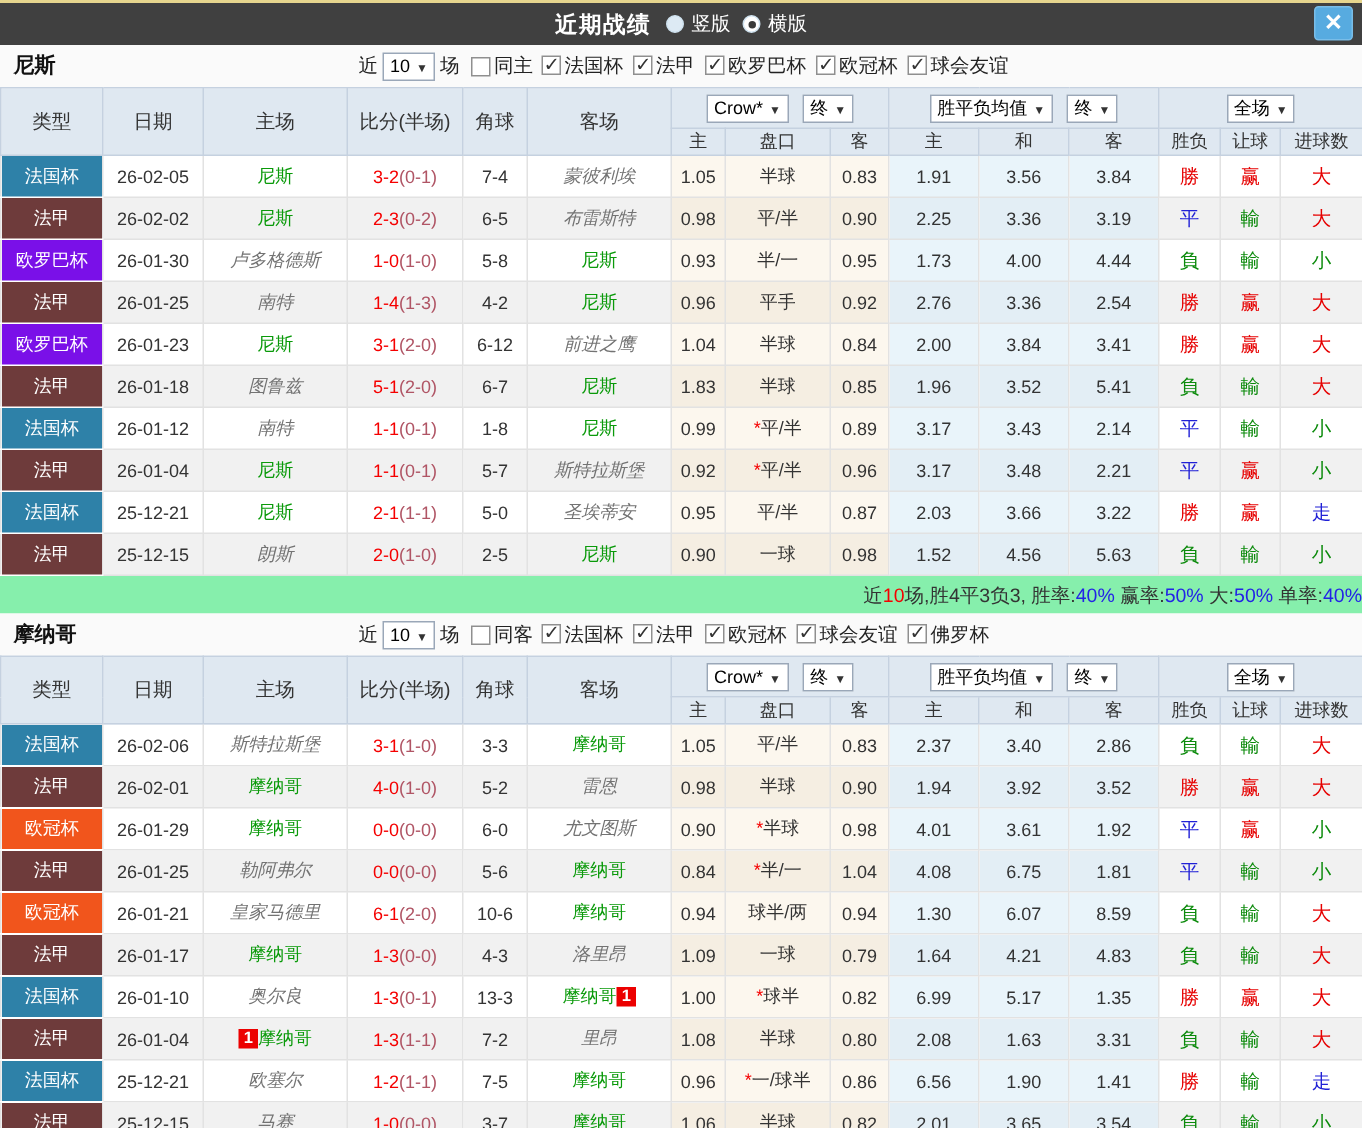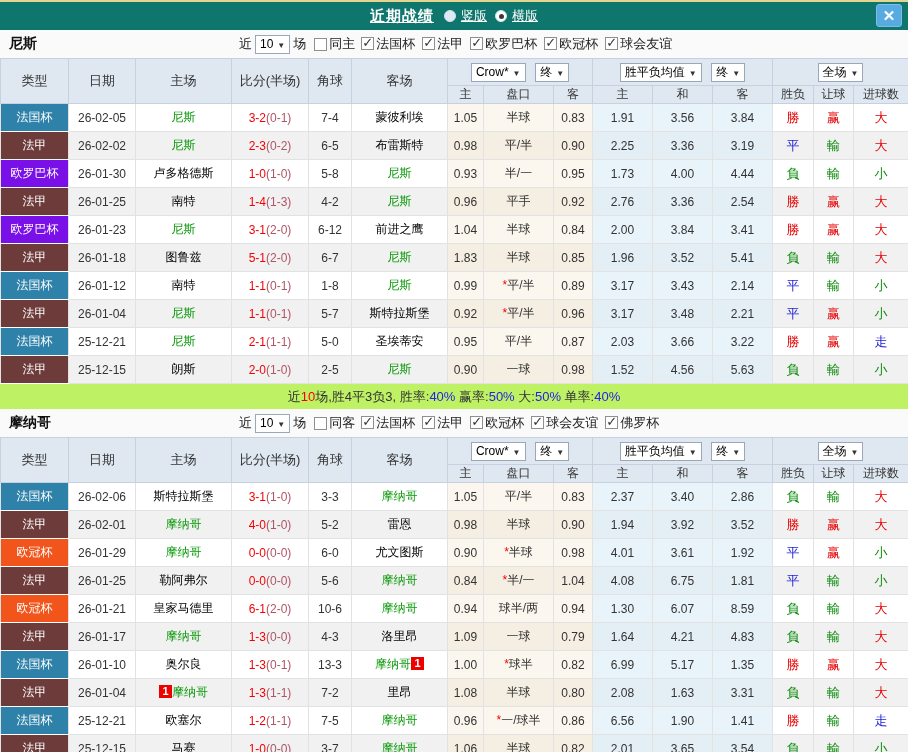--- a/index.html
+++ b/index.html
@@ -1,20 +1,20 @@
 <!DOCTYPE html>
 <html><head>
 <meta charset="utf-8">
 <style>
   html,body{margin:0;padding:0;background:#888;}
   .app{width:908px;height:752px;overflow:hidden;background:#fff;position:relative;
        font-family:"Liberation Sans","DejaVu Sans",sans-serif;}
   .topline{height:2px;background:#e6d58e;}
   
-  .titlebar{height:28px;background:#0f766e;display:flex;align-items:center;justify-content:center;position:relative;color:#fff;text-decoration:underline;}
+  .titlebar{height:28px;background:#404040;display:flex;align-items:center;justify-content:center;position:relative;color:#fff;}
   .title{font-weight:bold;font-size:15px;letter-spacing:1px;}
   .radios{display:flex;align-items:center;margin-left:4px;font-size:13px;gap:2px;}
   .radio{display:inline-block;width:12px;height:12px;border-radius:50%;background:#ddeaf4;border:1px solid #cfe2ef;box-sizing:border-box;margin:0 3px 0 6px;position:relative;}
   .radio.on{background:#fff;}
   .radio.on::after{content:"";position:absolute;left:3px;top:3px;width:5px;height:5px;border-radius:50%;background:#3a3a3a;}
   .close{position:absolute;right:6px;top:2px;width:26px;height:23px;background:#57abe0;border:1px solid #79bde8;border-radius:3px;
          color:#fff;font-size:15px;font-weight:bold;line-height:21px;text-align:center;cursor:pointer;padding:0;}
   
   .sec-head{height:28px;background:#fafafa;display:flex;align-items:center;font-size:13px;color:#222;}
   .team{width:230px;padding-left:9px;font-weight:bold;font-size:14px;color:#111;}
@@ -30,28 +30,28 @@
   tr.h1 th{height:26px;font-size:13px;}
   tr.h2 th{height:16px;font-size:12px;}
   tbody td{border:1px solid #e2e2e2;height:27px;text-align:center;color:#333;padding:0;overflow:hidden;white-space:nowrap;}
   tbody tr:nth-child(even) td{background:#f1f1f1;}
   td.c-type{color:#fff;font-size:12px;border-color:#fff #e2e2e2;}
   td.c-odds{background:#fcf7ee;}
   tbody tr:nth-child(even) td.c-odds{background:#f5eee2;}
   td.c-mean{background:#e9f4fa;}
   tbody tr:nth-child(even) td.c-mean{background:#e3eef5;}
   .tg{color:#0a9a0a;}
-  .tn{color:#000000;}
+  .tn{color:#737373;font-style:italic;}
   .score{color:#f50000;}
   .half{color:#b05565;}
   .star{color:#f50000;}
   .badge{display:inline-block;background:#ec0000;color:#fff;font-size:11px;font-weight:bold;width:13px;height:13px;line-height:13px;vertical-align:1px;}
   .mark{font-size:13px;}
   
-  .summary{height:25px;line-height:25px;text-align:center;font-size:13px;background:#bef264;}
+  .summary{height:25px;line-height:25px;text-align:right;font-size:13px;background:#86efac;}
   .s-k{color:#333;} .s-r{color:#f50000;} .s-b{color:#2323e6;}
 </style>
 </head>
 <body>
 
 <div class="app">
   <div class="topline"></div>
 
   <div class="titlebar">
     <span class="title">近期战绩</span>

